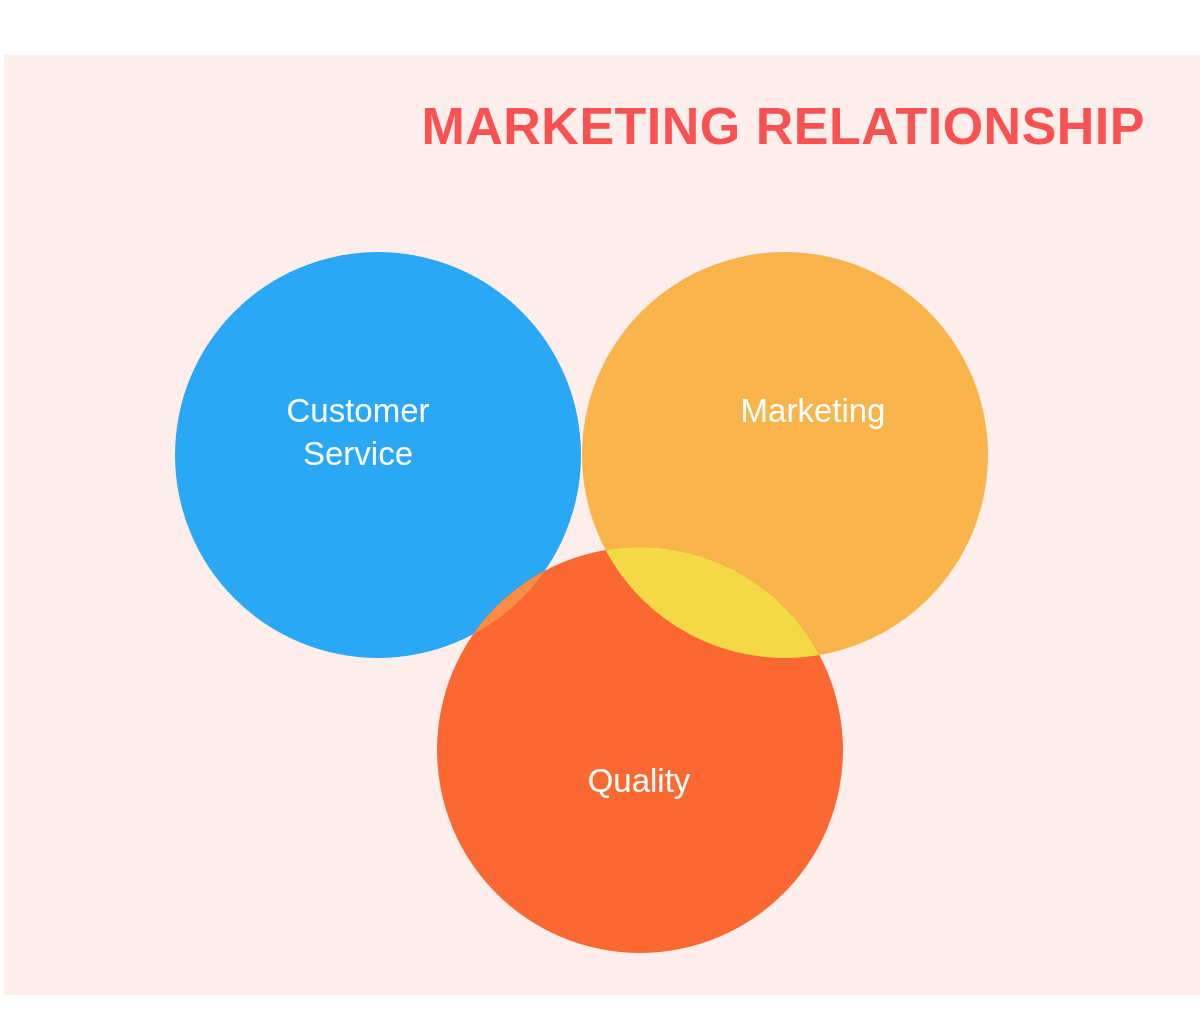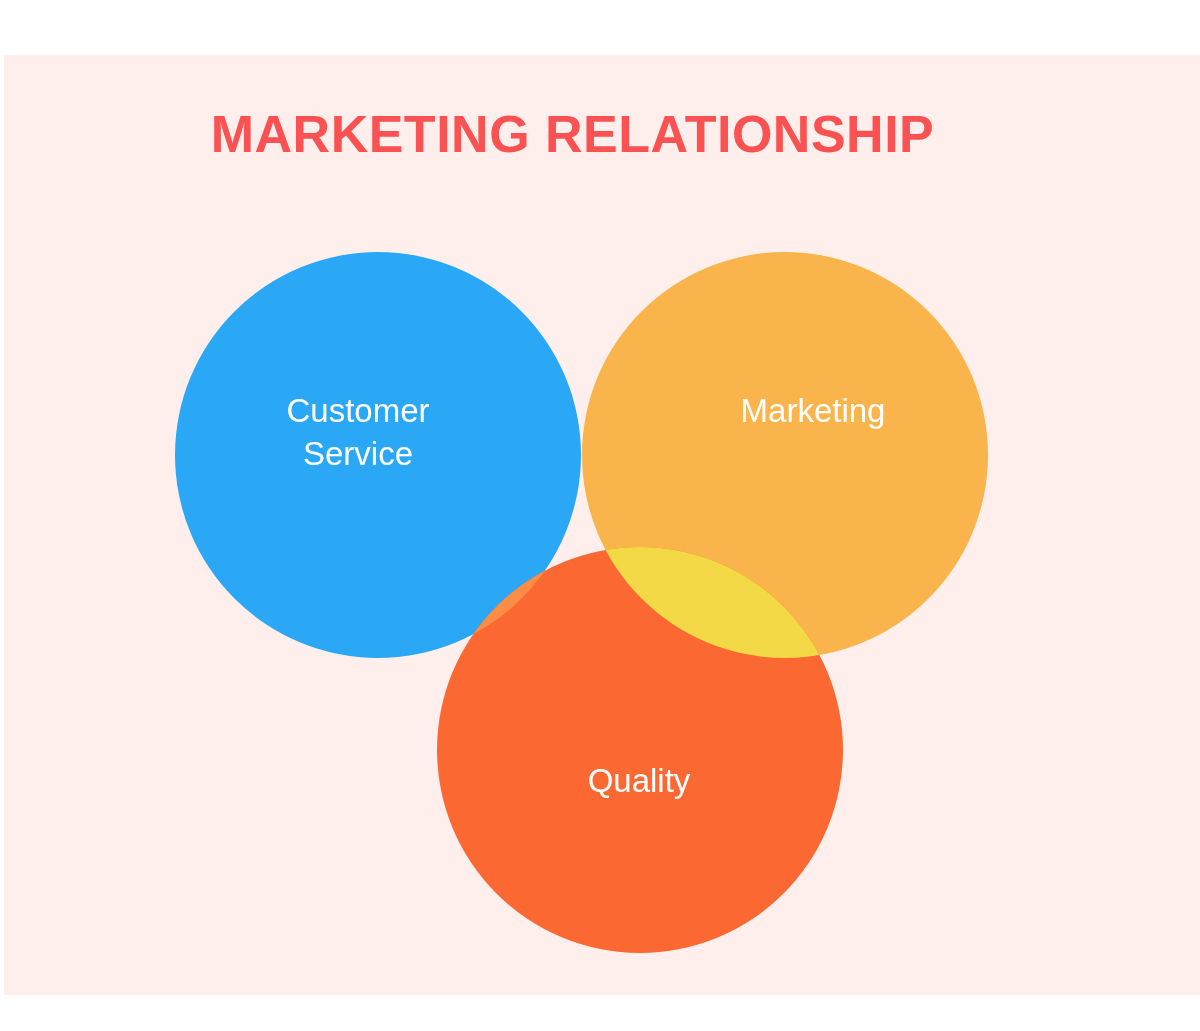--- a/index.html
+++ b/index.html
@@ -28,23 +28,23 @@
     top: 55px;
     width: 1196px;
     height: 940px;
     background: #feefec;
   }
 
   
   .title {
     position: absolute;
     left: 0;
-    top: 104px;
+    top: 96px;
     width: 1145px;
-    text-align: center;
+    text-align: right;
     font-size: 52px;
     font-weight: bold;
     letter-spacing: 0.5px;
     color: #fa5252;
     font-family: "Liberation Sans", sans-serif;
     white-space: nowrap;
   }
 
   
   .venn {

